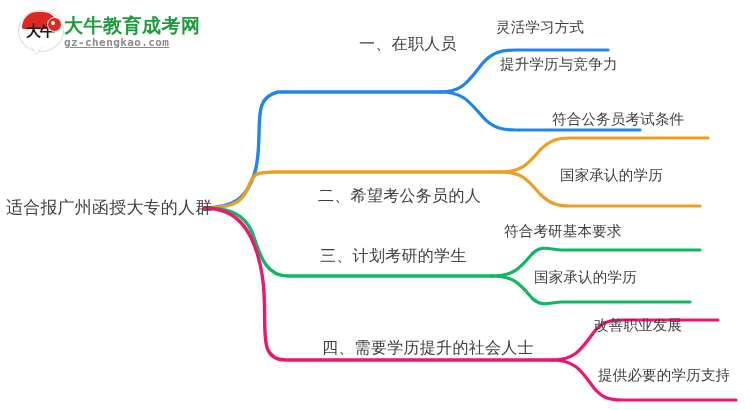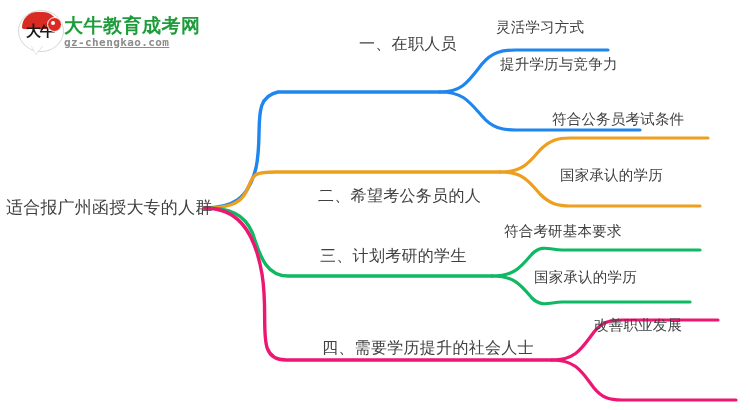--- a/index.html
+++ b/index.html
@@ -200,14 +200,15 @@
   <div class="node-label branch-label" style="left:318px; top:142px;margin-top:44px;">二、希望考公务员的人</div>
   <div class="node-label leaf-label" style="left:552px; top:110px;">符合公务员考试条件</div>
   <div class="node-label leaf-label" style="left:560px; top:166px;">国家承认的学历</div>
 
   <div class="node-label branch-label" style="left:320px; top:246px;">三、计划考研的学生</div>
   <div class="node-label leaf-label" style="left:504px; top:222px;">符合考研基本要求</div>
   <div class="node-label leaf-label" style="left:534px; top:268px;">国家承认的学历</div>
 
   <div class="node-label branch-label" style="left:322px; top:338px;">四、需要学历提升的社会人士</div>
   <div class="node-label leaf-label" style="left:594px; top:316px;text-align:center;">改善职业发展</div>
+  <div class="node-label leaf-label" style="left:598px; top:366px;">提供必要的学历支持</div>
 
 </div>
 
 </body></html>

